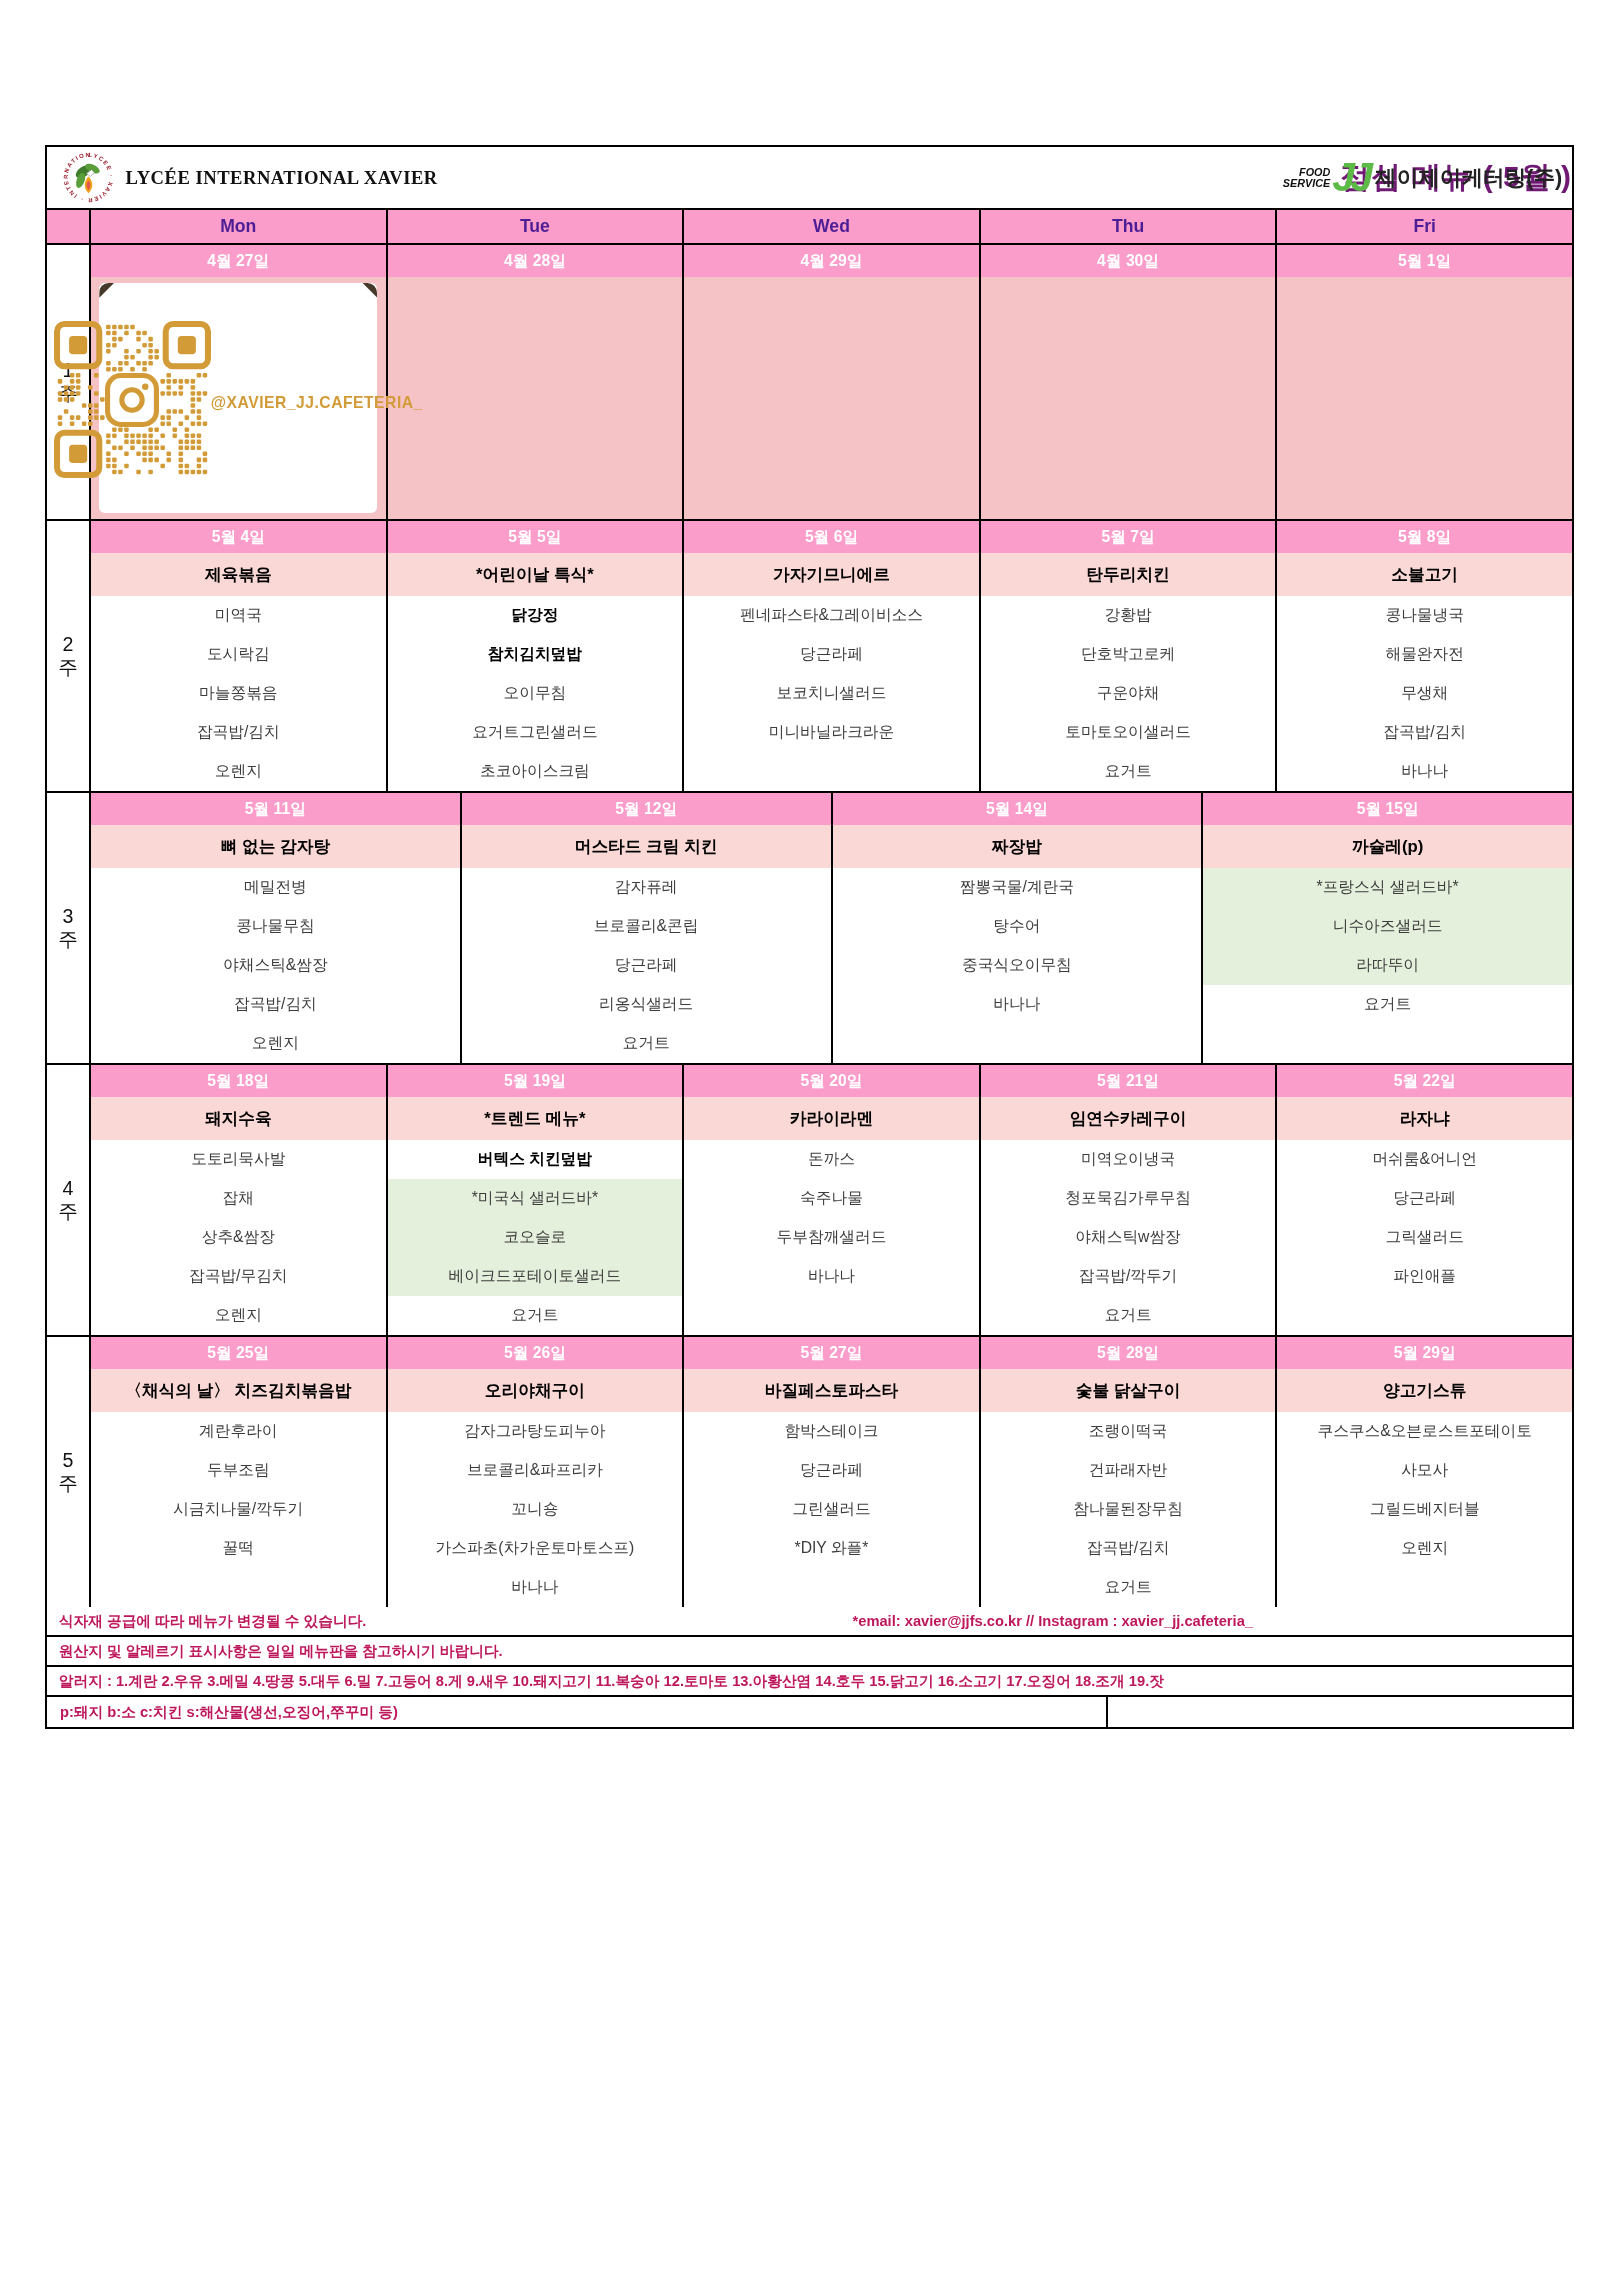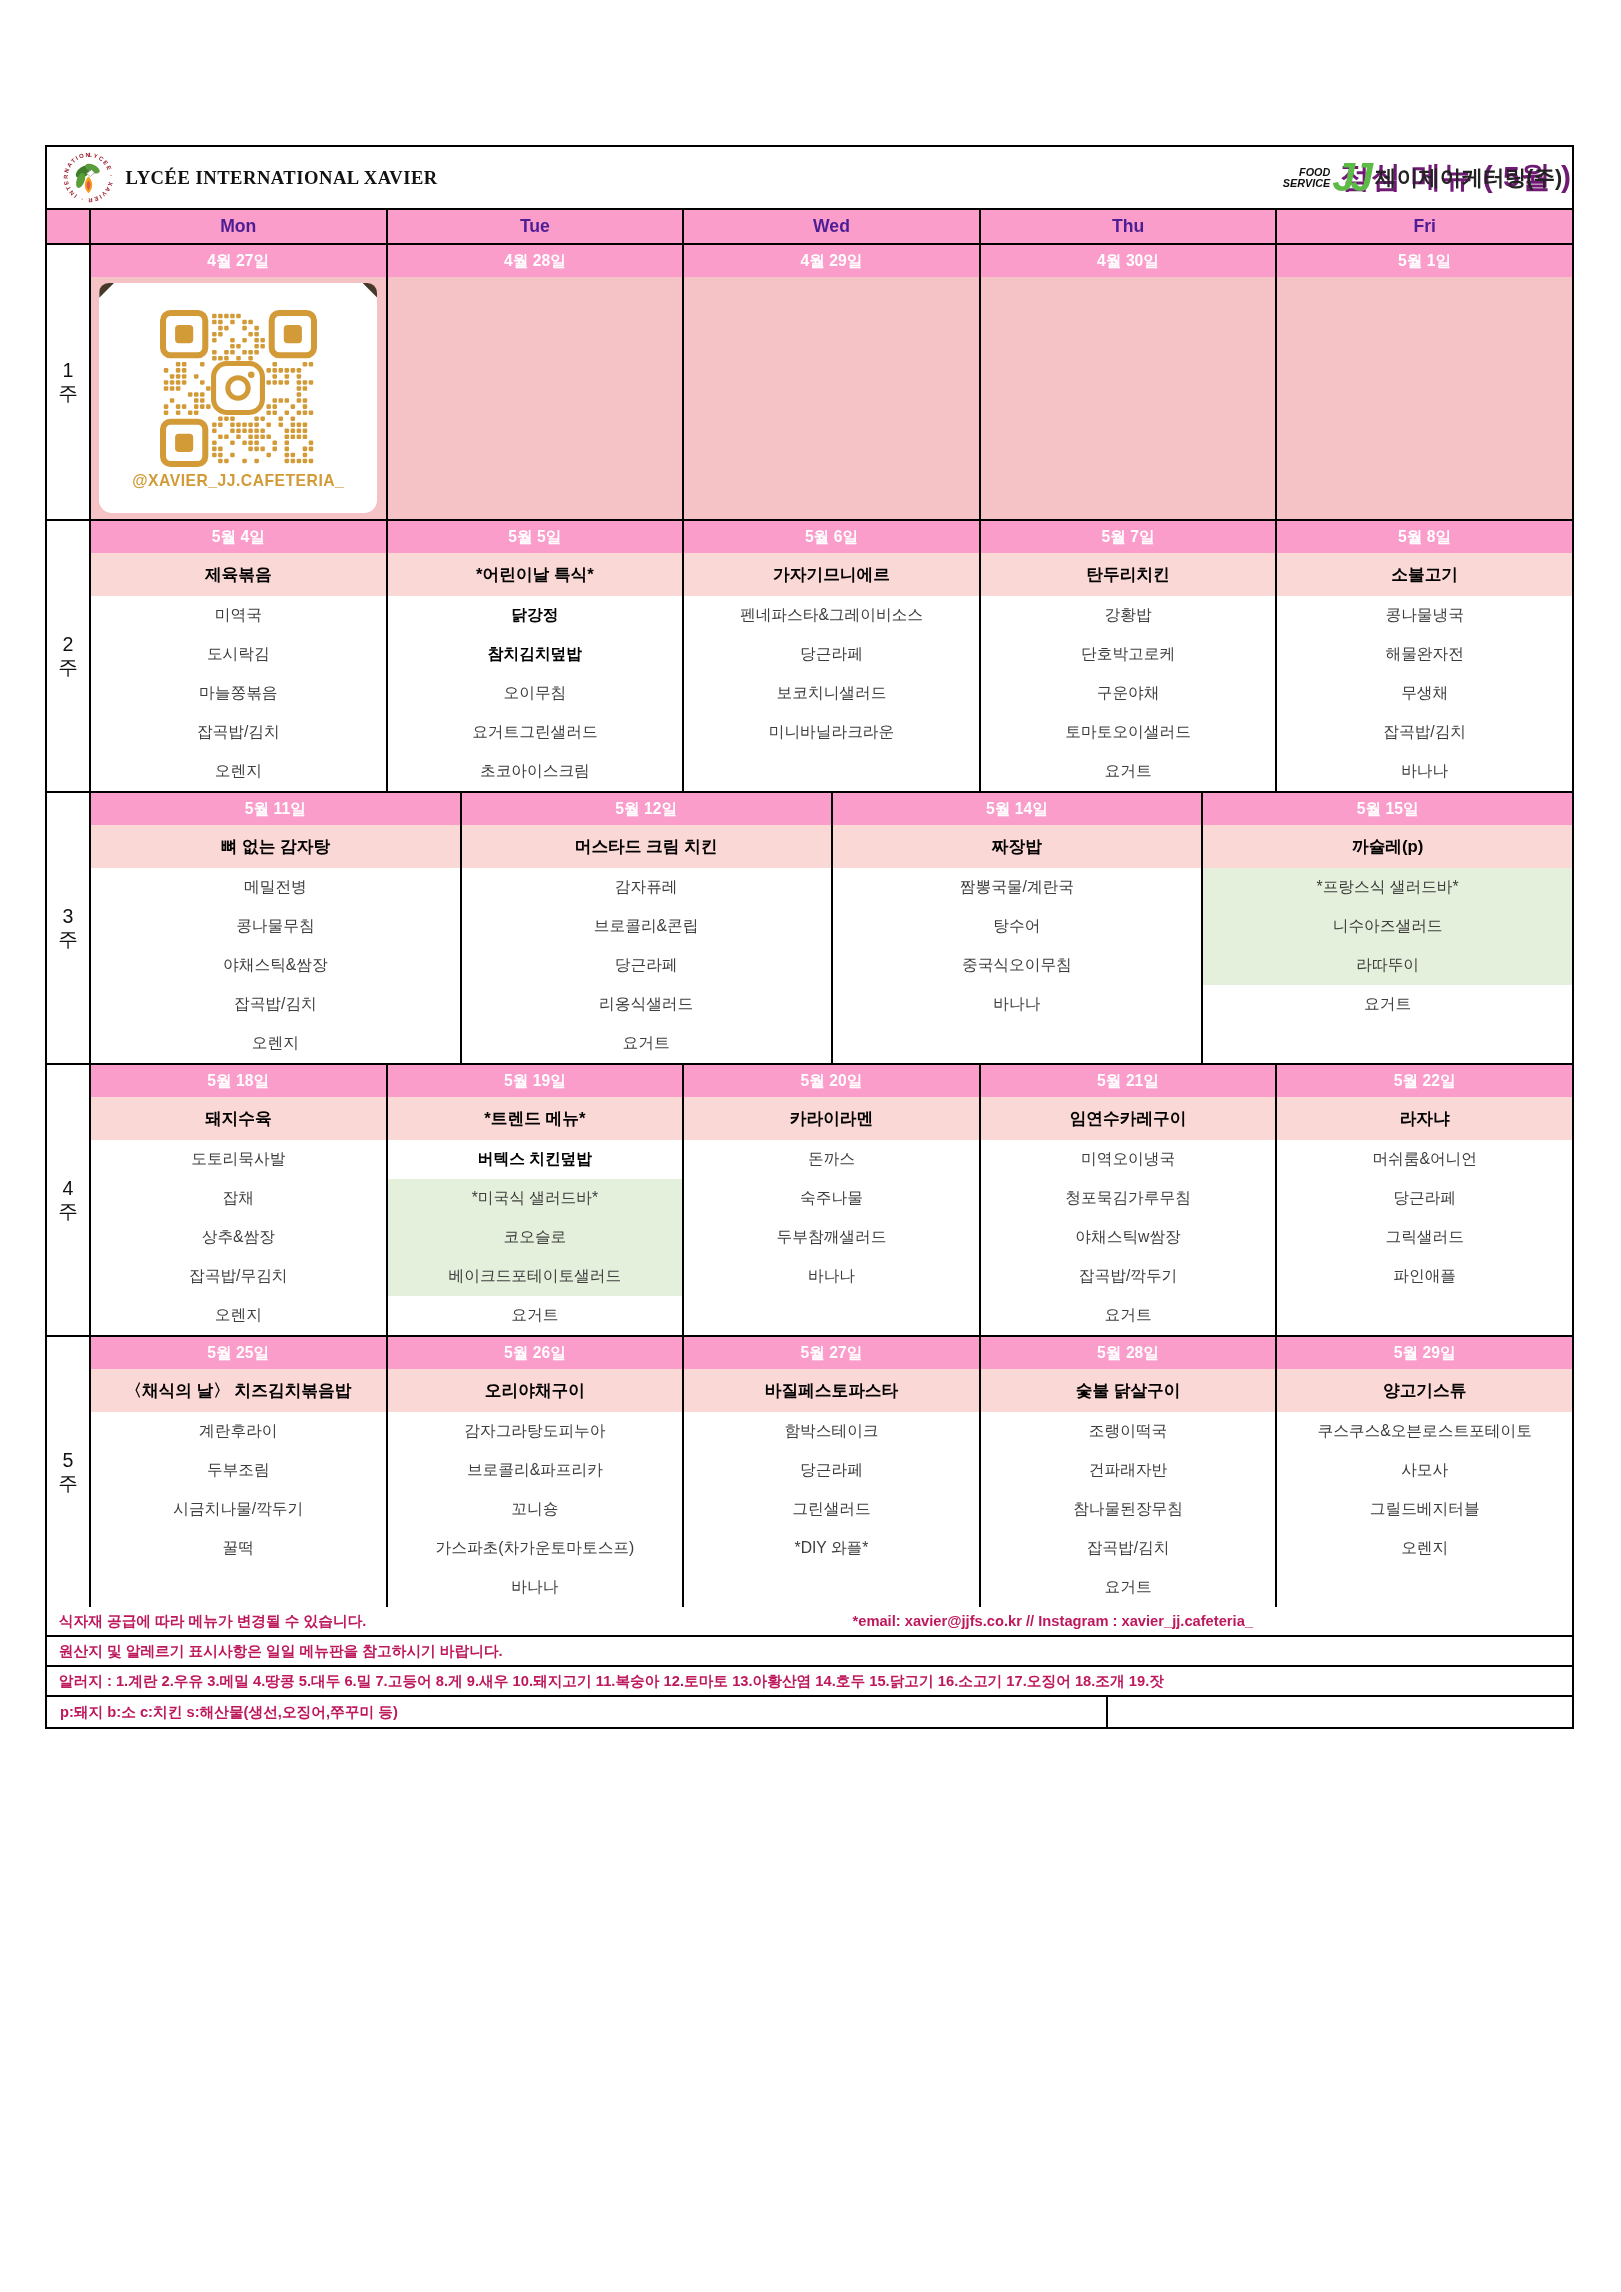--- a/index.html
+++ b/index.html
@@ -45,22 +45,22 @@
     display:flex;align-items:center;justify-content:center;flex:none;}
   .main-cell{height:43px;background:var(--salmon);color:#000;font-weight:bold;font-size:16.7px;
     display:flex;align-items:center;justify-content:center;flex:none;white-space:nowrap;}
   .items{flex:1;display:flex;flex-direction:column;}
   .item{height:39px;display:flex;align-items:center;justify-content:center;font-size:15.7px;color:#3c3c3c;white-space:nowrap;}
   .item.bold{font-weight:bold;color:#000;}
   .item.green{background:var(--green);}
   .qr-zone{height:242px;background:var(--lightpink);display:flex;align-items:center;justify-content:center;flex:none;}
   .empty-zone{height:242px;background:var(--lightpink);flex:none;}
   
-  .qr-card{position:relative;width:278px;height:230px;background:#fff;border-radius:13px;
-    display:flex;flex-direction:column;align-items:center;justify-content:center;padding-top:3.9px;}
+  .qr-card{position:relative;width:278px;height:230px;background:#fff;border-radius:6px;
+    display:flex;flex-direction:row;align-items:center;justify-content:center;padding-top:3.9px;}
   .wedge{position:absolute;width:14.7px;height:14.7px;background:#47392a;}
   .wedge.tl{top:0;left:0;clip-path:polygon(0 0,100% 0,0 100%);border-top-left-radius:9.8px;}
   .wedge.tr{top:0;right:0;clip-path:polygon(0 0,100% 0,100% 100%);border-top-right-radius:9.8px;}
   .qr-box{position:relative;width:157px;height:157px;}
   .qr-ig{position:absolute;left:50%;top:50%;transform:translate(-50%,-50%);}
   .qr-caption{margin-top:5.9px;color:var(--gold);font-weight:bold;font-size:15.7px;letter-spacing:0.5px;}
   
   .f-row{height:30px;border-bottom:2px solid #000;display:flex;align-items:center;
     padding-left:11.8px;font-weight:bold;font-size:14.7px;color:#be185d;position:relative;white-space:nowrap;}
   .f-row:last-child{border-bottom:none;}

